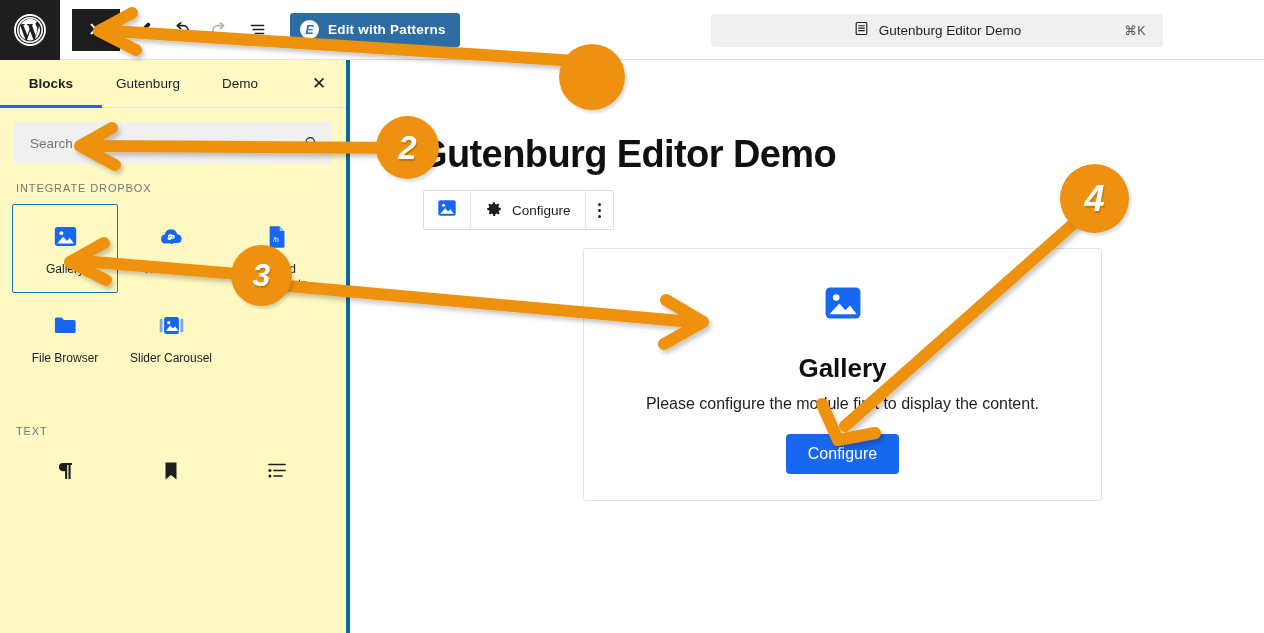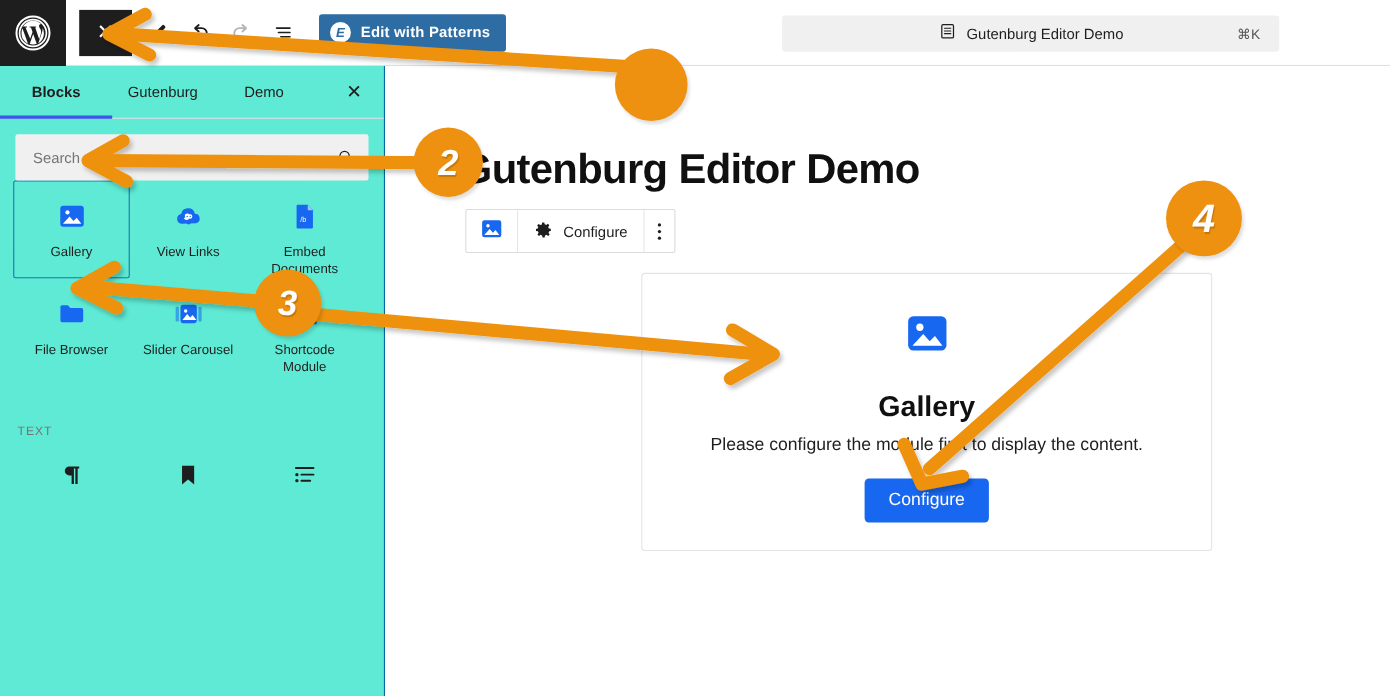--- a/index.html
+++ b/index.html
@@ -54,21 +54,21 @@
   }
   .cmd-inner { display: flex; align-items: center; gap: 9px; }
   .cmd-label { font-size: 13.5px; color: #1e1e1e; }
   .cmd-shortcut {
     position: absolute; right: 17px; font-size: 12.5px; color: #555; letter-spacing: .3px;
   }
 
   
   .inserter {
     position: absolute; top: 60px; left: 0; width: 350px; height: 573px;
-    background: #5eead4; border-right: 1px solid #0369a1; overflow: hidden;
+    background: #fef9c3; border-right: 4px solid #0369a1; overflow: hidden;
   }
   .ins-tabs {
     display: flex; align-items: stretch; height: 48px;
     border-bottom: 1px solid #e0e0e0; position: relative;
   }
   .ins-tab {
     flex: 0 0 auto; display: flex; align-items: center; justify-content: center;
     font-size: 13.5px; color: #1e1e1e; cursor: pointer; position: relative;
     padding: 0 8px; font-weight: 400;
   }
@@ -255,20 +255,21 @@
         <input type="text" value="" placeholder="Search" style="">
         <span class="search-icon-r">
           <svg width="18" height="18" viewBox="0 0 24 24" aria-hidden="true">
             <circle cx="11" cy="10.5" r="5.6" fill="none" stroke="#1e1e1e" stroke-width="1.6"></circle>
             <path d="M15.2 14.8 19 18.6" stroke="#1e1e1e" stroke-width="1.6" stroke-linecap="round"></path>
           </svg>
         </span>
       </div>
     </div>
 
+    <div class="cat-title">INTEGRATE DROPBOX</div>
 
     <div class="block-grid">
 
       <div class="block-item selected">
         <span class="bi-icon">
           <svg width="27" height="27" viewBox="0 0 24 24" aria-hidden="true">
             <rect x="2.5" y="3.5" width="19" height="17" rx="2.4" fill="#1767f0"></rect>
             <circle cx="8.3" cy="9" r="1.7" fill="#fff"></circle>
             <path d="M4.6 18.2 10 12.3l3.2 3.6 2.6-2.6 3.7 4.9z" fill="#fff"></path>
           </svg>
@@ -316,30 +317,20 @@
             <rect x="1.5" y="6" width="2.6" height="12" rx="1" fill="#1767f0" opacity=".55"></rect>
             <rect x="19.9" y="6" width="2.6" height="12" rx="1" fill="#1767f0" opacity=".55"></rect>
             <rect x="5.4" y="4.5" width="13.2" height="15" rx="2" fill="#1767f0"></rect>
             <circle cx="9.6" cy="9.5" r="1.4" fill="#fff"></circle>
             <path d="M7 16.8 10.8 12l2.4 2.7 2-2 3.1 4.1z" fill="#fff"></path>
           </svg>
         </span>
         <span class="bi-label">Slider Carousel</span>
       </div>
 
-      <div class="block-item">
-        <span class="bi-icon">
-          <svg width="30" height="27" viewBox="0 0 30 24" aria-hidden="true">
-            <path d="M9.5 4h-4v16h4" fill="none" stroke="#1767f0" stroke-width="2.6"></path>
-            <path d="M20.5 4h4v16h-4" fill="none" stroke="#1767f0" stroke-width="2.6"></path>
-            <path d="M17 4l-4 16" fill="none" stroke="#1767f0" stroke-width="2.8" stroke-linecap="round"></path>
-          </svg>
-        </span>
-        <span class="bi-label">Shortcode Module</span>
-      </div>
 
       <div class="sect-gap"></div>
     </div>
 
     <div class="cat-title" style="padding-top:4px">TEXT</div>
 
     <div class="block-grid">
       <div class="block-item" style="padding-top:8px">
         <span class="bi-icon">
           <svg width="24" height="24" viewBox="0 0 24 24" aria-hidden="true">

